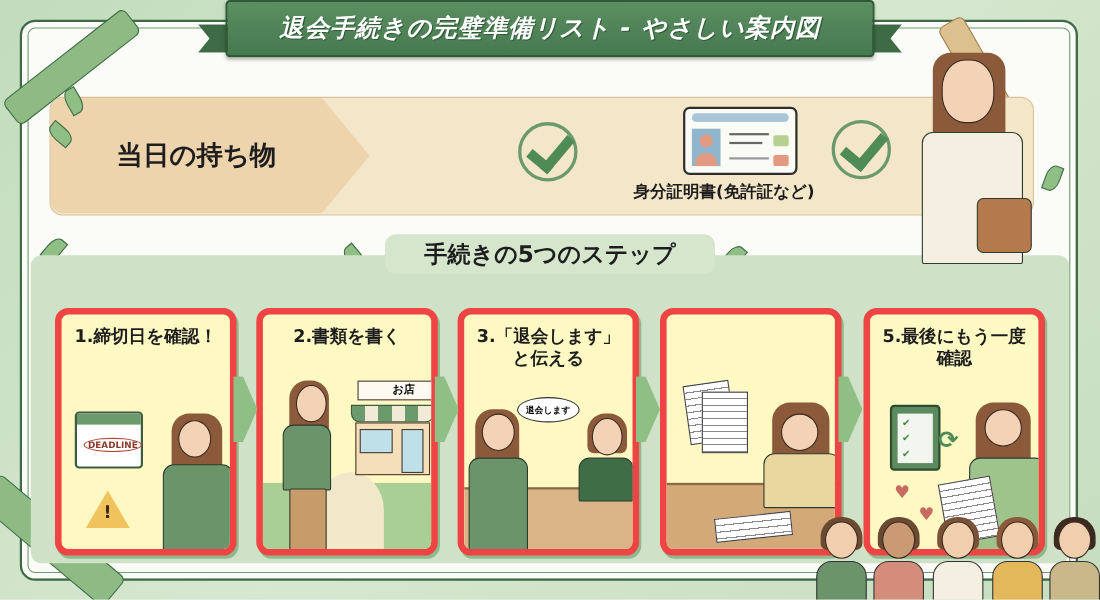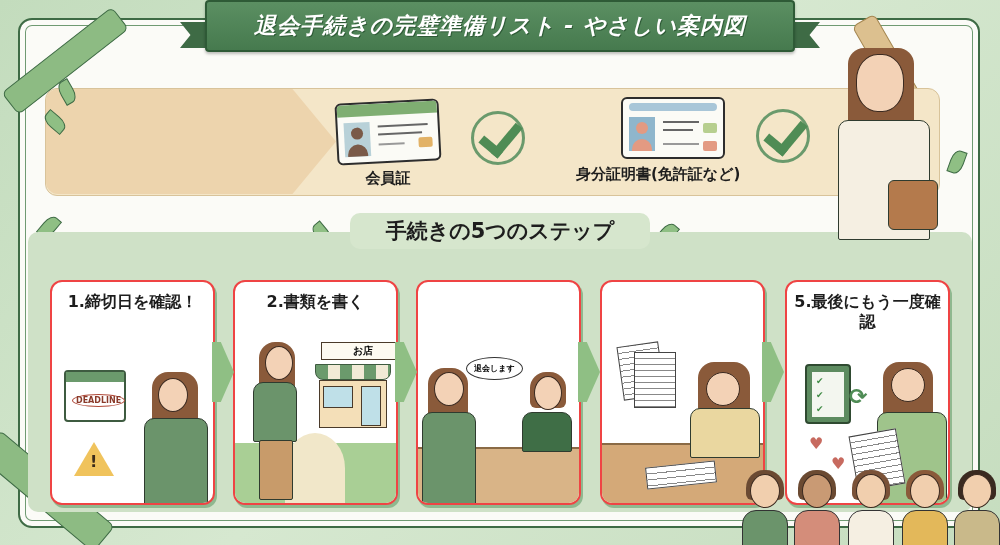--- a/index.html
+++ b/index.html
@@ -90,22 +90,22 @@
     background: #cfe1c7; border-radius: 10px;
   }
   .steps-title {
     position: absolute; left: 350px; top: 213px; width: 300px; height: 36px;
     background: #d6e6cd; border-radius: 10px;
     display: flex; align-items: center; justify-content: center;
     font-size: 21px; font-weight: bold; color: #1d1d1d; z-index: 3;
   }
   .step {
     position: absolute; top: 280px; width: 165px; height: 225px;
-    background: #ffffff;
-    border: 2px solid #ef4444;
+    background: #fef9c3;
+    border: 6px solid #ef4444;
     border-radius: 12px;
     box-shadow: 2px 3px 0 #8fb88f;
     overflow: hidden;
   }
   .step .st-title {
     text-align: center; font-weight: bold; color: #1d1d1d;
     font-size: 16px; line-height: 20px; margin-top: 10px; padding: 0 4px;
   }
   .step .st-sub { text-align: center; font-weight: bold; font-size: 12px; color: #1d1d1d; margin-top: 4px; }
   .connector {
@@ -164,32 +164,22 @@
 <div class="ribbon-bl"></div>
 
 <div class="ribbon-tail left"></div>
 <div class="ribbon-tail right"></div>
 <div class="title-banner">
   <h1>退会手続きの完璧準備リスト - やさしい案内図</h1>
 </div>
 
 <div class="items-panel">
   <div class="items-arrow"></div>
-
-  <div class="item" style="left:290px; top:12px;">
-    <div class="card" style="--face:#7a5a48; transform: rotate(-3deg);">
-      <div class="band" style="background:#7fae72;"></div>
-      <div class="photo"></div>
-      <div class="line" style="top:22px; width:50px;"></div>
-      <div class="line" style="top:30px; width:44px;"></div>
-      <div class="line" style="top:40px; width:26px; background:#999;"></div>
-      <div class="chip" style="top:36px; background:#e2b266;"></div>
-    </div>
-    <div class="caption">会員証</div>
-  </div>
+  <div class="items-label">当日の持ち物</div>
+
   <div class="check" style="left:425px; top:22px;"></div>
 
   <div class="item" style="left:560px; top:8px;">
     <div class="card" style="--face:#e39a82;">
       <div class="band" style="background:#a8c6d8; left:6px; right:6px; top:4px; height:8px; border-radius:4px;"></div>
       <div class="photo" style="background:#8fb6cc;"></div>
       <div class="line" style="top:22px; width:36px;"></div>
       <div class="line" style="top:30px; width:30px;"></div>
       <div class="line" style="top:44px; width:36px; background:#999;"></div>
       <div class="chip" style="top:24px; background:#b7cf8f;"></div>
@@ -245,20 +235,23 @@
     <div class="door"></div>
   </div>
   <div class="hair" style="left:24px; top:60px; width:36px; height:70px;"></div>
   <div class="head" style="left:30px; top:64px; width:28px;"></div>
   <div class="body" style="left:18px; top:100px; width:44px; height:60px; background:#6b946b;"></div>
   <div class="body" style="left:24px; top:158px; width:34px; height:60px; background:#c89b6a; border-radius:2px;"></div>
 </div>
 <div class="connector" style="left:395px;"></div>
 
 <div class="step" style="left:416px;">
+  <div class="st-title">
+    <span>3.</span><span>「退会します」と伝える</span>
+  </div>
   <div class="bubble">退会します</div>
   <div class="counter"></div>
   <div class="hair" style="left:10px; top:86px; width:40px; height:80px;"></div>
   <div class="head" style="left:16px; top:90px;"></div>
   <div class="body" style="left:4px; top:130px; width:54px; height:100px; background:#6b946b;"></div>
   <div class="hair" style="left:112px; top:90px; width:36px; height:36px;"></div>
   <div class="head" style="left:116px; top:94px; width:28px;"></div>
   <div class="body" style="left:104px; top:130px; width:50px; height:40px; background:#3f6e46;"></div>
 </div>
 <div class="connector" style="left:578px;"></div>

